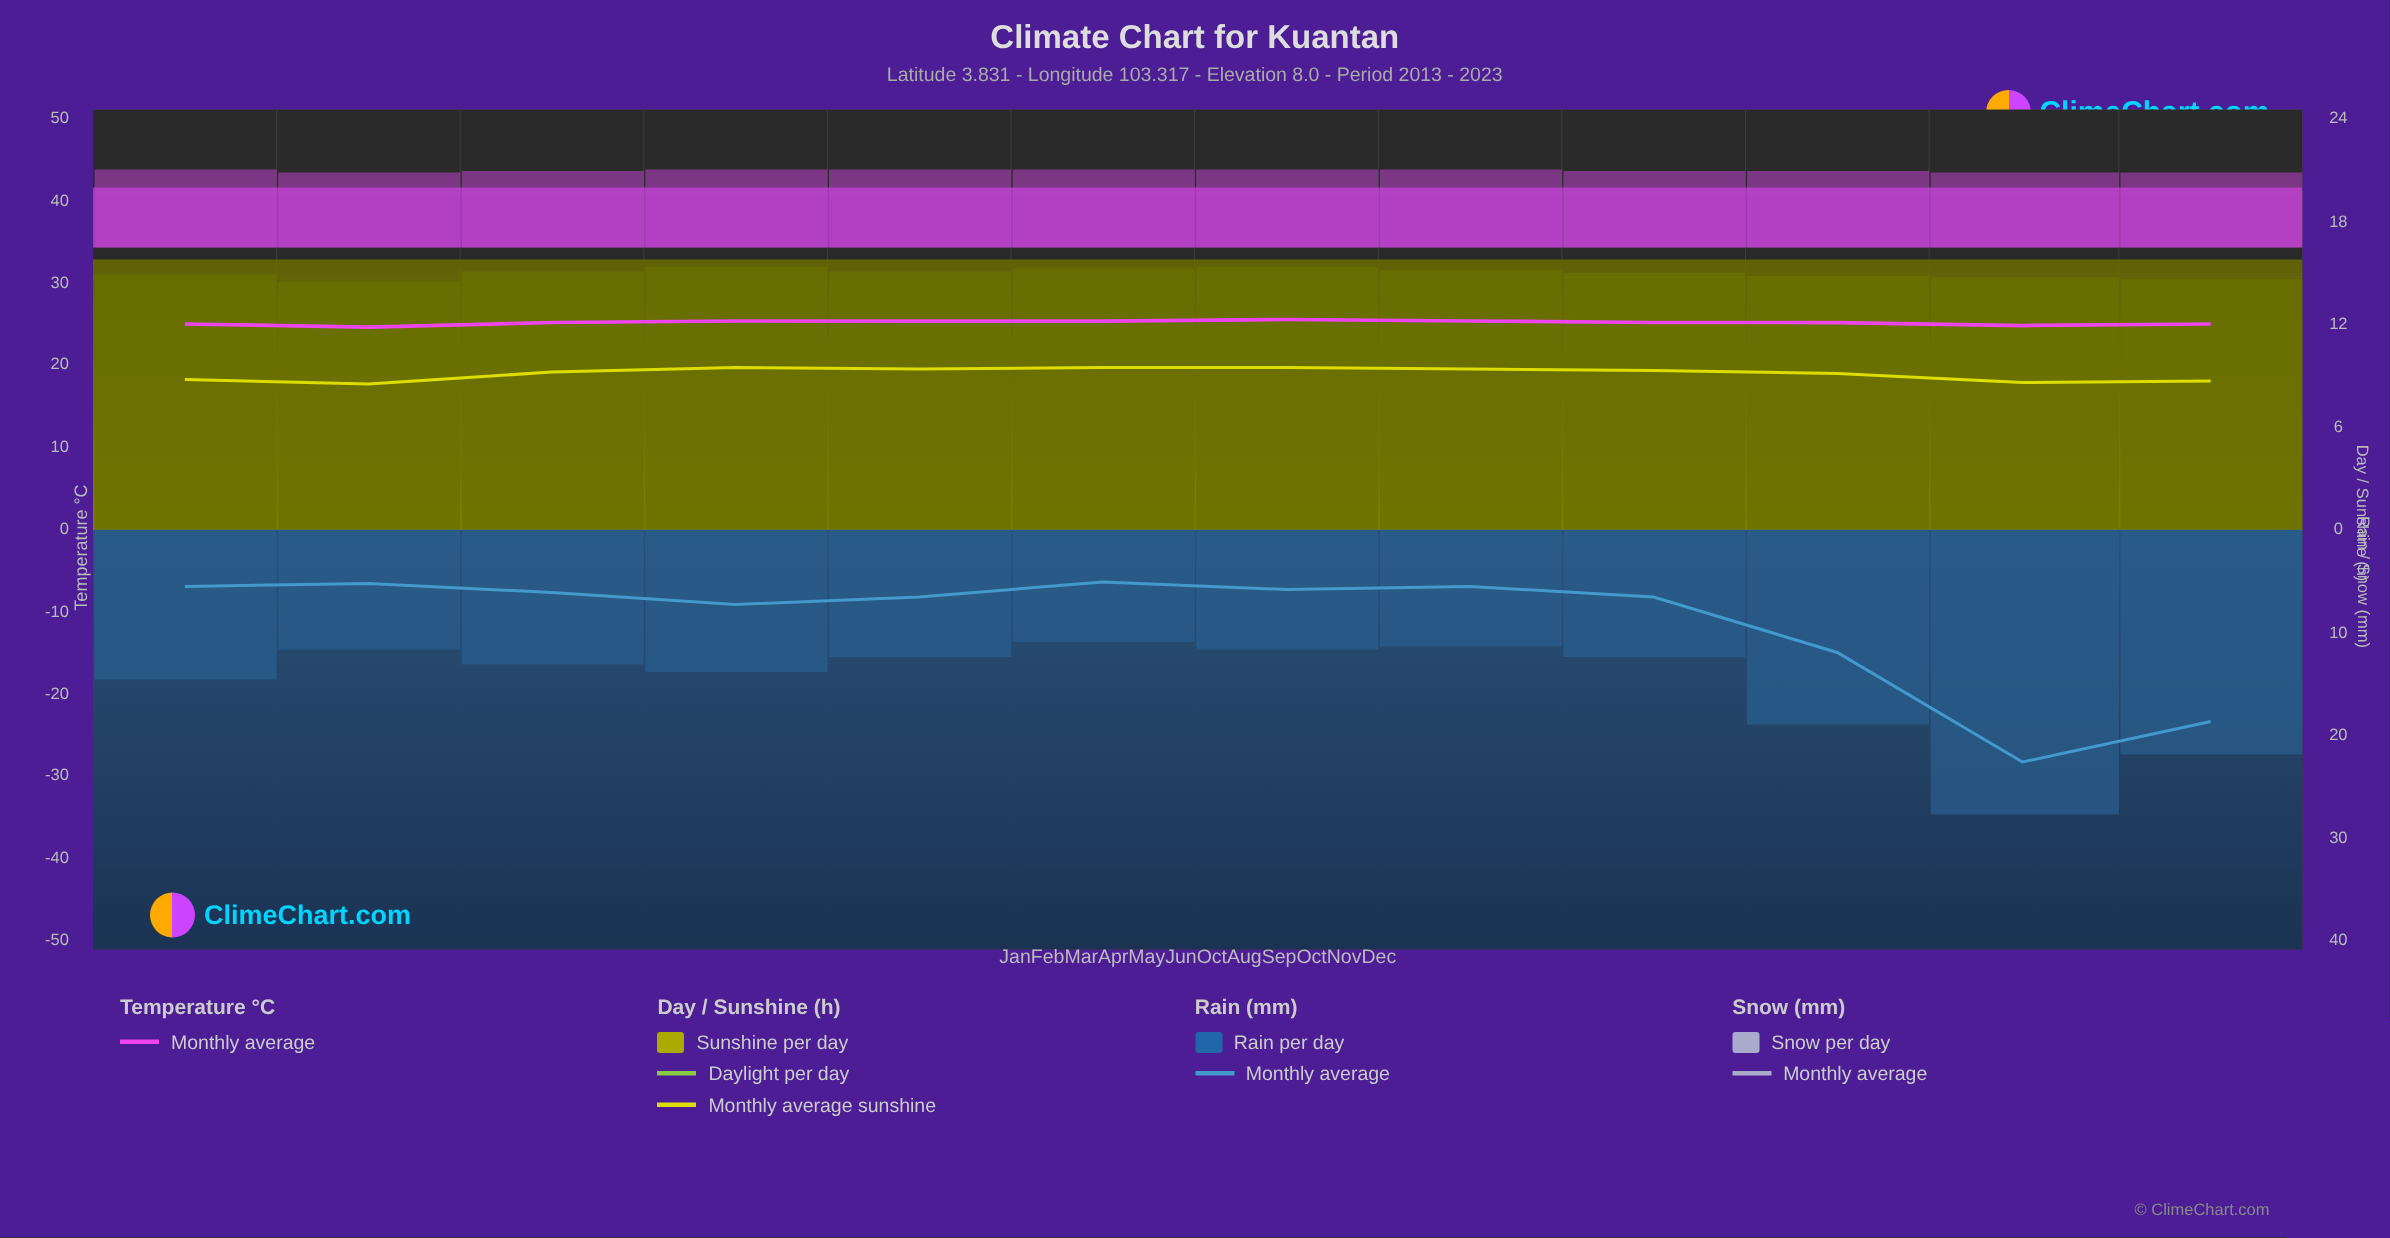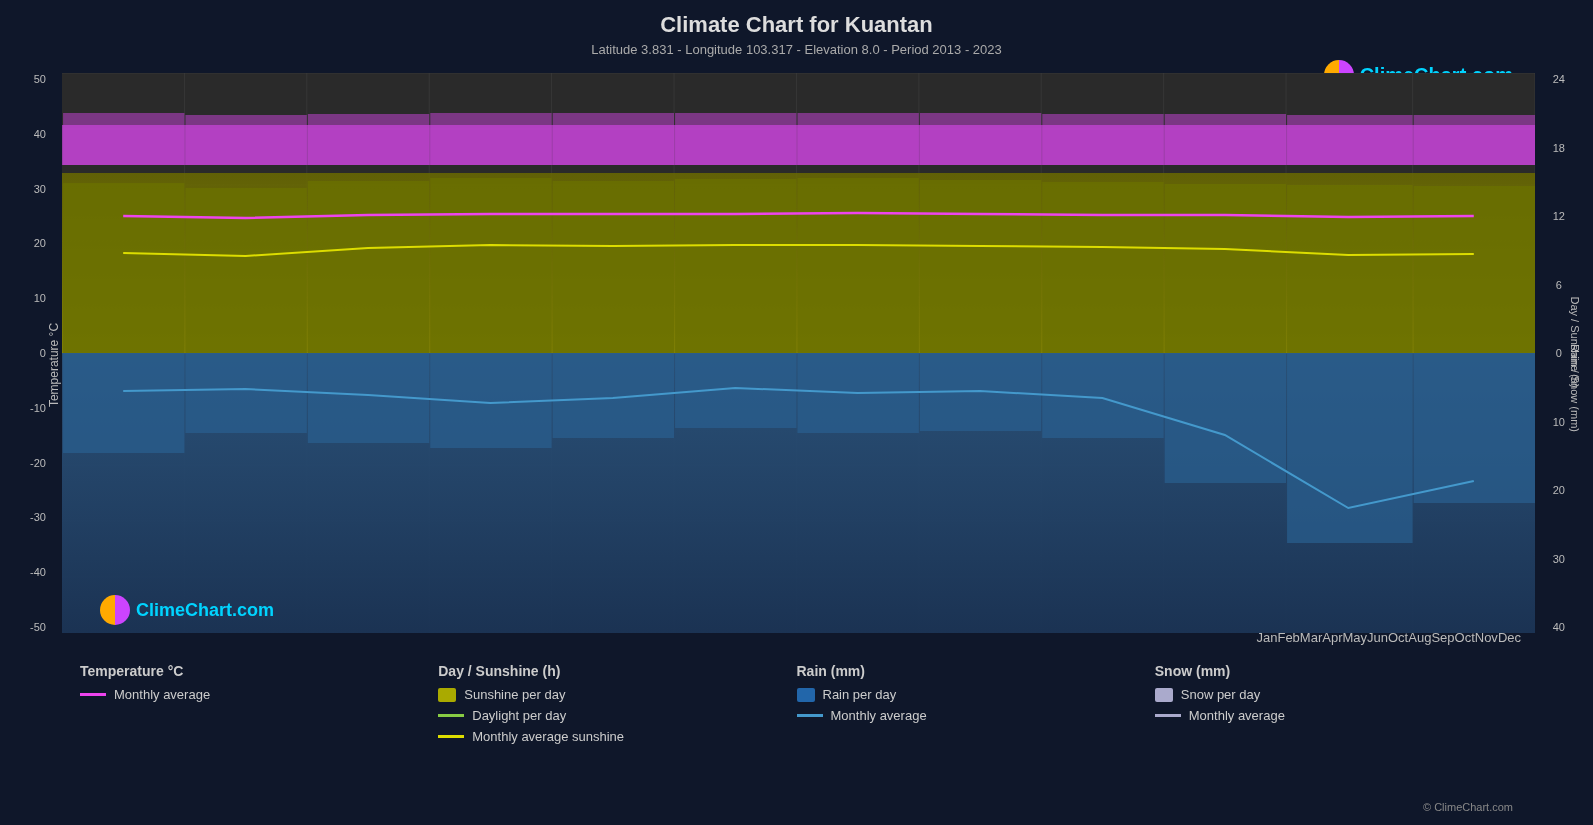--- a/index.html
+++ b/index.html
@@ -7,21 +7,21 @@
       background: #3a3a3a;
       width: 1593px;
       height: 825px;
       font-family: Arial, sans-serif;
       color: #ccc;
       overflow: hidden;
     }
     .main-container {
       width: 1593px;
       height: 825px;
-      background: #0f172a;
+      background: #4c1d95;
       position: relative;
     }
     .title-section {
       text-align: center;
       padding-top: 12px;
     }
     .chart-title {
       color: #ddd;
       font-size: 22px;
       font-weight: bold;
@@ -246,21 +246,21 @@
       <rect x="1303" y="42" width="117" height="50" fill="#cc44dd" opacity="0.5"></rect>
 
       <polyline points="59,143 177,145 295,142 413,141 531,141 649,141 767,140 885,141 1003,142 1121,142 1240,144 1361,143" fill="none" stroke="#ee44ee" stroke-width="2.5"></polyline>
 
       <polyline points="59,180 177,183 295,175 413,172 531,173 649,172 767,172 885,173 1003,174 1121,176 1240,182 1361,181" fill="none" stroke="#dddd00" stroke-width="2"></polyline>
 
       <polyline points="59,318 177,316 295,322 413,330 531,325 649,315 767,320 885,318 1003,325 1121,362 1240,435 1361,408" fill="none" stroke="#4499cc" stroke-width="2"></polyline>
 
     </svg>
 
-    <div style="position:absolute; left:48px; bottom:0; width:calc(100% - 120px); display:flex; justify-content:flex-end; font-size:13px; color:#bbb;">
+    <div style="position:absolute; left:62px; bottom:0; width:calc(100% - 120px); display:flex; justify-content:center; font-size:13px; color:#bbb;">
       <span>Jan</span>
       <span>Feb</span>
       <span>Mar</span>
       <span>Apr</span>
       <span>May</span>
       <span>Jun</span>
       <span>Oct</span>
       <span>Aug</span>
       <span>Sep</span>
       <span>Oct</span>

